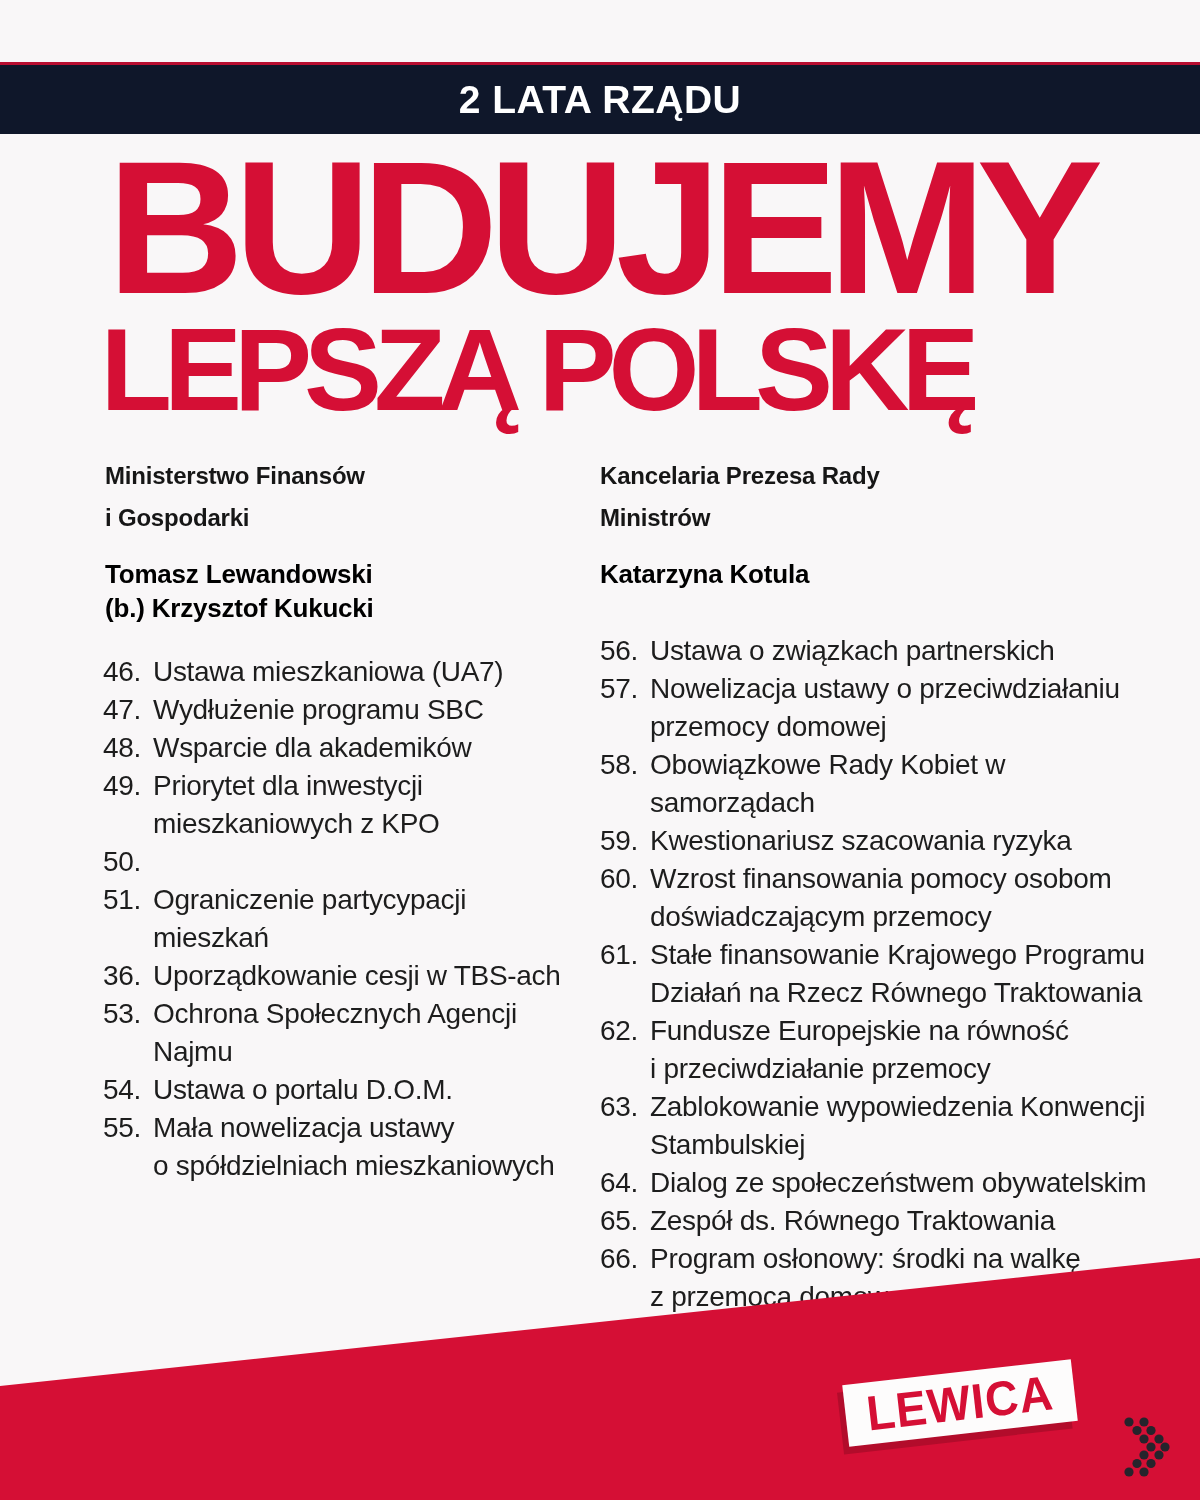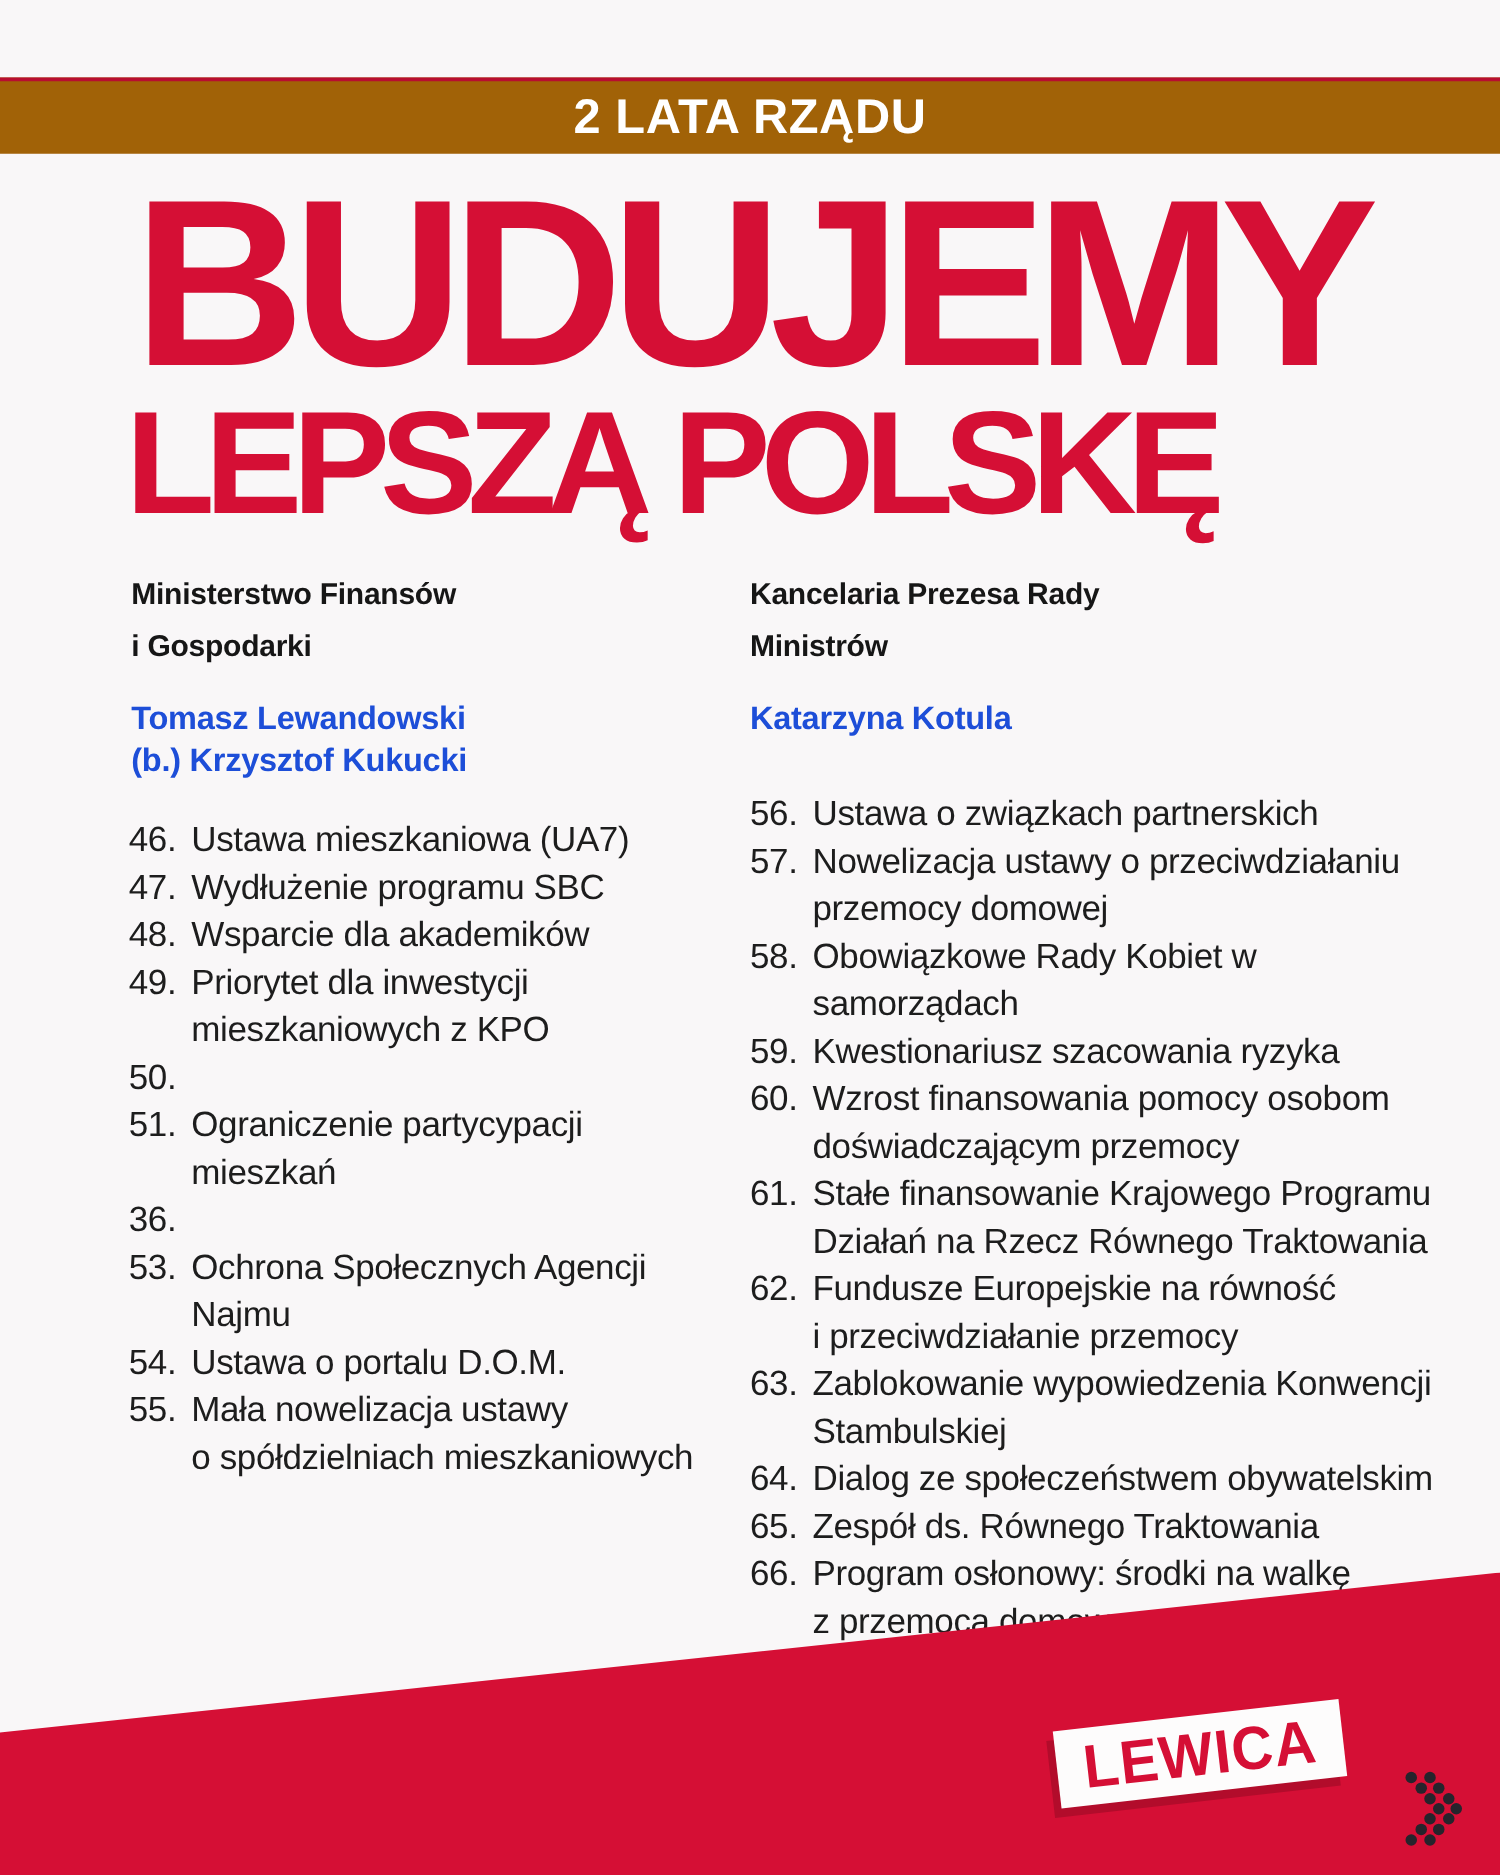--- a/index.html
+++ b/index.html
@@ -9,22 +9,22 @@
   .page {
     position:relative;
     width:1200px; height:1500px;
     background:#f9f7f8;
     overflow:hidden;
   }
 
   
   .top-banner {
     position:absolute; left:0; top:62px;
-    width:1200px; height:61px;
-    background:#a16207;
+    width:1200px; height:72px;
+    background:#0f172a;
     border-top:3px solid #b80d30;
     display:flex; align-items:center; justify-content:center;
   }
   .top-banner .label {
     color:#ffffff; font-weight:bold; font-size:39px;
     letter-spacing:0.5px; white-space:nowrap;
   }
 
   
   .title-line1 {
@@ -43,21 +43,21 @@
   
   .col-header { position:absolute; top:455px; }
   .col-header.left  { left:105px; width:480px; }
   .col-header.right { left:600px; width:545px; }
   .col-header h2 {
     font-size:24px; line-height:42px; font-weight:bold;
     color:#161616; letter-spacing:-0.2px; white-space:pre-line;
   }
   .ministers { margin-top:18px; }
   .minister {
-    color:#1d4ed8; font-weight:bold;
+    color:#000000; font-weight:bold;
     font-size:26px; line-height:34px; letter-spacing:-0.2px;
   }
 
   
   .list {
     position:absolute;
     font-size:28px; line-height:38px; letter-spacing:-0.3px;
     color:#1d1d1d;
   }
   .list.left  { left:103px; top:653px; width:480px; }
@@ -142,20 +142,21 @@
     <div class="item">
         <span class="num">50.</span>
       </div>
     <div class="item">
         <span class="num">51.</span>
         <span class="text">Ograniczenie partycypacji
 mieszkań</span>
       </div>
     <div class="item">
         <span class="num">36.</span>
+        <span class="text">Uporządkowanie cesji w TBS-ach</span>
       </div>
     <div class="item">
         <span class="num">53.</span>
         <span class="text">Ochrona Społecznych Agencji
 Najmu</span>
       </div>
     <div class="item">
         <span class="num">54.</span>
         <span class="text">Ustawa o portalu D.O.M.</span>
       </div>

